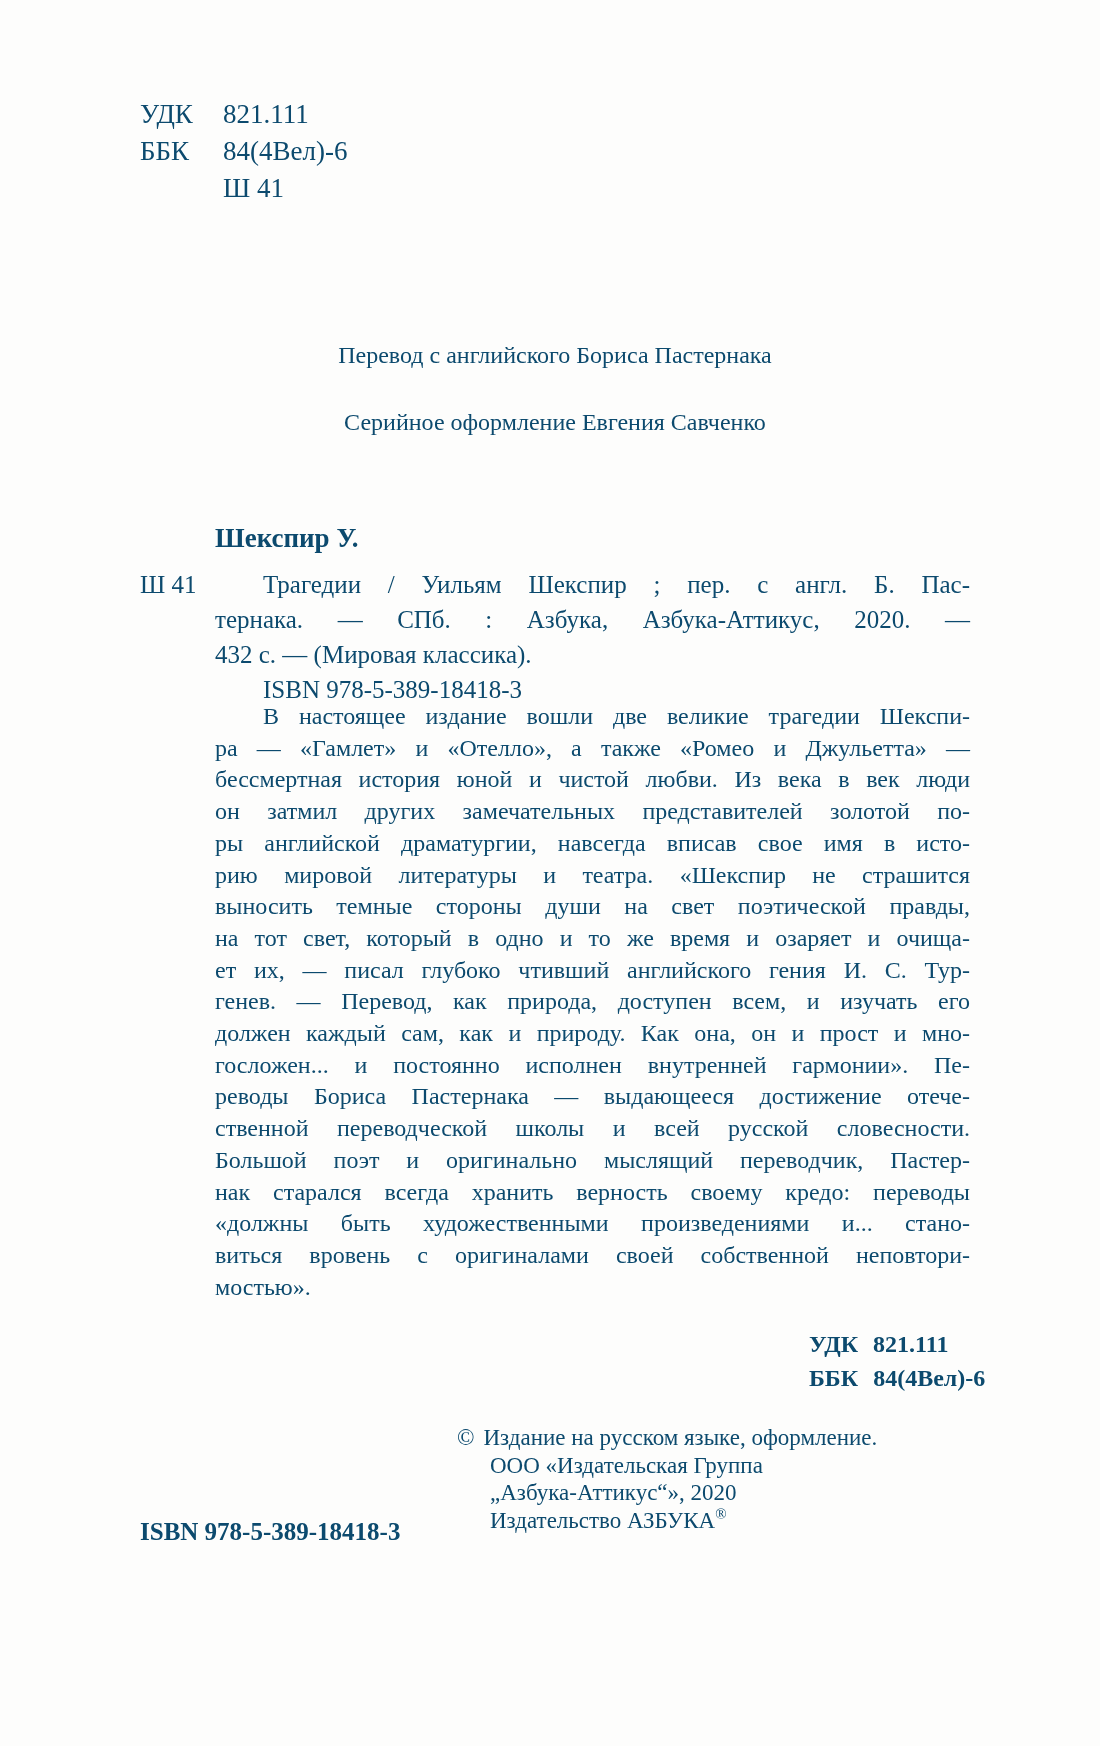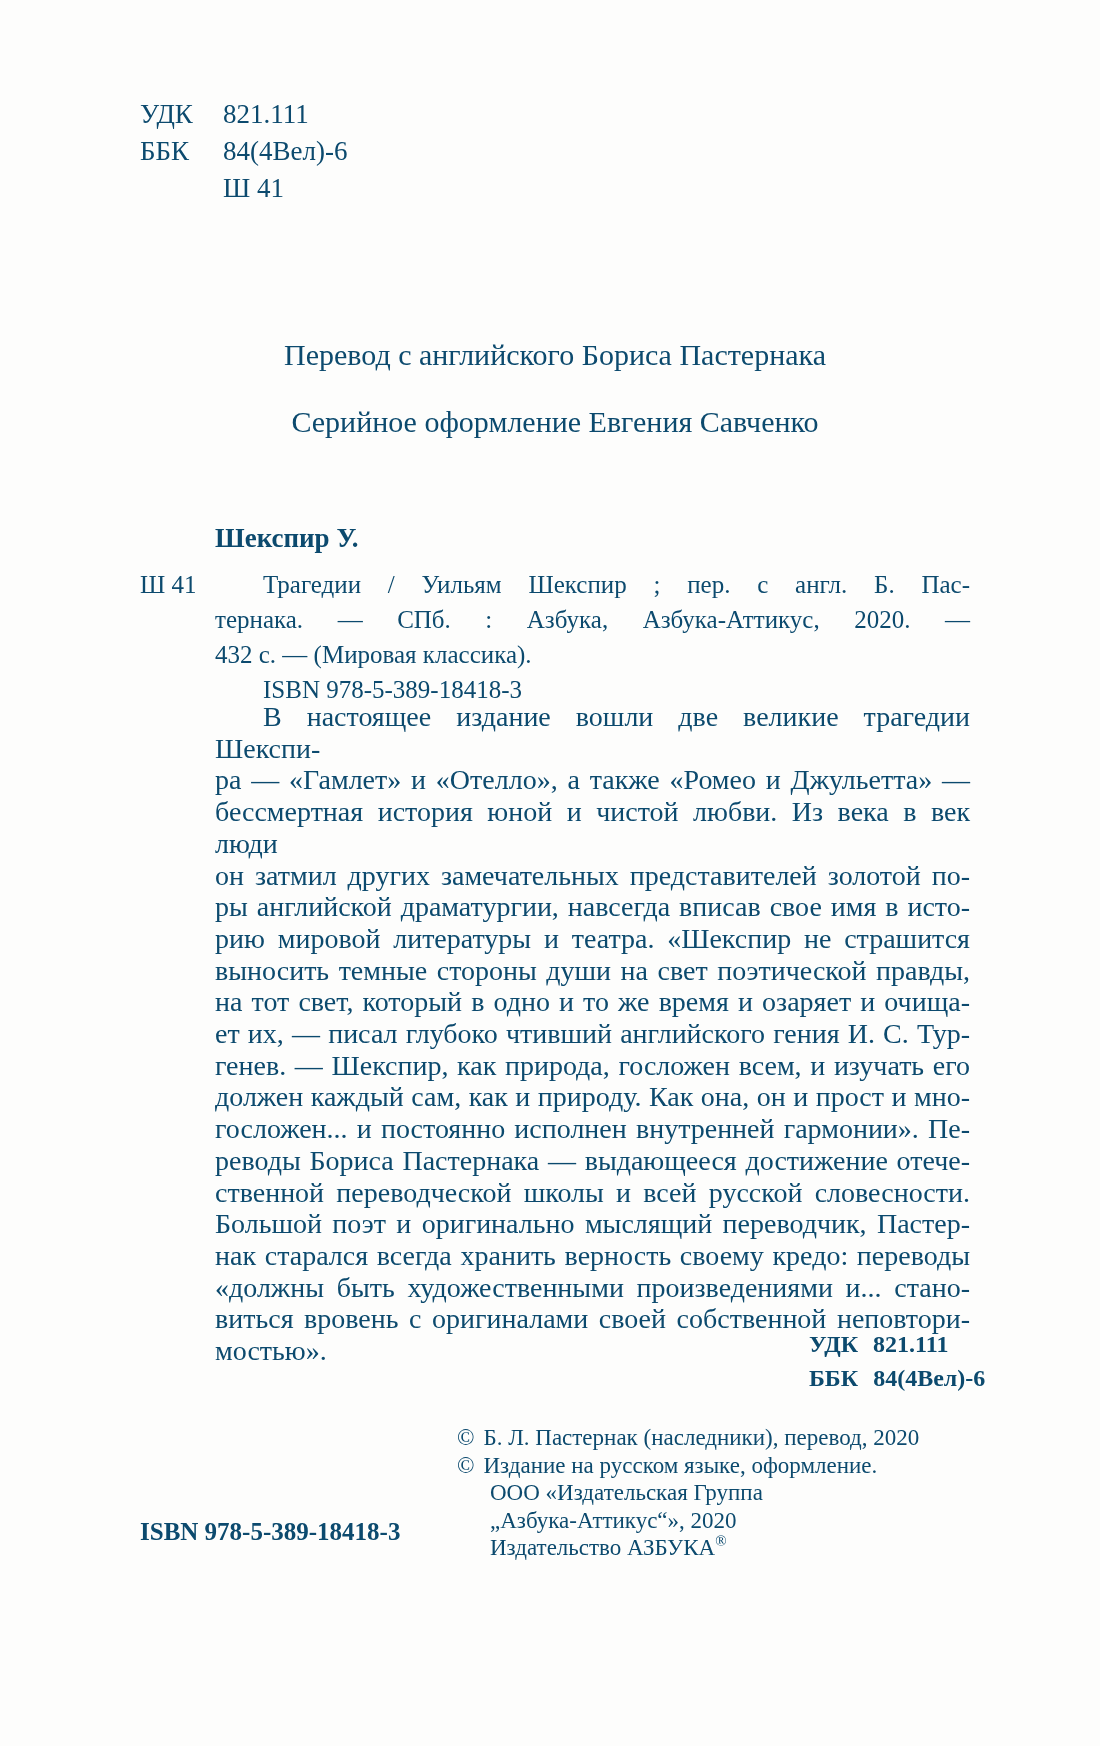--- a/index.html
+++ b/index.html
@@ -24,21 +24,21 @@
   }
   .code-line { white-space: nowrap; }
   .code-label { display: inline-block; width: 83px; }
 
   
   .credit-line {
     position: absolute;
     left: 140px;
     width: 830px;
     text-align: center;
-    font-size: 30px;
+    font-size: 24px;
     line-height: 30px;
   }
   .credit-translation { top: 340px; }
   .credit-series { top: 407px; }
 
   
   .catalog {
     position: absolute;
     left: 215px;
     top: 521px;
@@ -57,21 +57,21 @@
     text-indent: 0;
     white-space: nowrap;
   }
 
   
   .annotation {
     position: absolute;
     left: 215px;
     top: 701px;
     width: 755px;
-    font-size: 28px;
+    font-size: 24px;
     line-height: 31.7px;
   }
   .ann-line { text-align: justify; text-align-last: justify; }
   .ann-line.first { text-indent: 48px; }
   .ann-line.last { text-align: left; text-align-last: left; }
 
   
   .bottom-codes {
     position: absolute;
     left: 809px;
@@ -139,21 +139,21 @@
   <div class="annotation">
     <div class="ann-line first">В настоящее издание вошли две великие трагедии Шекспи-</div>
     <div class="ann-line">ра — «Гамлет» и «Отелло», а также «Ромео и Джульетта» —</div>
     <div class="ann-line">бессмертная история юной и чистой любви. Из века в век люди</div>
     <div class="ann-line">он затмил других замечательных представителей золотой по-</div>
     <div class="ann-line">ры английской драматургии, навсегда вписав свое имя в исто-</div>
     <div class="ann-line">рию мировой литературы и театра. «Шекспир не страшится</div>
     <div class="ann-line">выносить темные стороны души на свет поэтической правды,</div>
     <div class="ann-line">на тот свет, который в одно и то же время и озаряет и очища-</div>
     <div class="ann-line">ет их, — писал глубоко чтивший английского гения И. С. Тур-</div>
-    <div class="ann-line">генев. — Шекспир, как природа, госложен всем, и изучать его</div>
+    <div class="ann-line">генев. — Перевод, как природа, доступен всем, и изучать его</div>
     <div class="ann-line">должен каждый сам, как и природу. Как она, он и прост и мно-</div>
     <div class="ann-line">госложен... и постоянно исполнен внутренней гармонии». Пе-</div>
     <div class="ann-line">реводы Бориса Пастернака — выдающееся достижение отече-</div>
     <div class="ann-line">ственной переводческой школы и всей русской словесности.</div>
     <div class="ann-line">Большой поэт и оригинально мыслящий переводчик, Пастер-</div>
     <div class="ann-line">нак старался всегда хранить верность своему кредо: переводы</div>
     <div class="ann-line">«должны быть художественными произведениями и... стано-</div>
     <div class="ann-line">виться вровень с оригиналами своей собственной неповтори-</div>
     <div class="ann-line last">мостью».</div>
   </div>
@@ -162,23 +162,20 @@
     <div class="code-line">
       <span class="code-label">УДК</span><span>821.111</span>
     </div>
     <div class="code-line">
       <span class="code-label">ББК</span><span>84(4Вел)-6</span>
     </div>
   </div>
 
   <div class="copyright">
     <div class="copy-line">
-      <span class="copy-sym">©</span><span>Б. Л. Пастернак (наследники), перевод, 2020</span>
-    </div>
-    <div class="copy-line">
       <span class="copy-sym">©</span><span>Издание на русском языке, оформление.</span>
     </div>
     <div class="copy-line copy-cont">ООО «Издательская Группа</div>
     <div class="copy-line copy-cont">„Азбука-Аттикус“», 2020</div>
     <div class="copy-line copy-cont">
       <span>Издательство АЗБУКА</span><span class="reg-mark">®</span>
     </div>
   </div>
 
   <div class="isbn-bottom">ISBN 978-5-389-18418-3</div>

